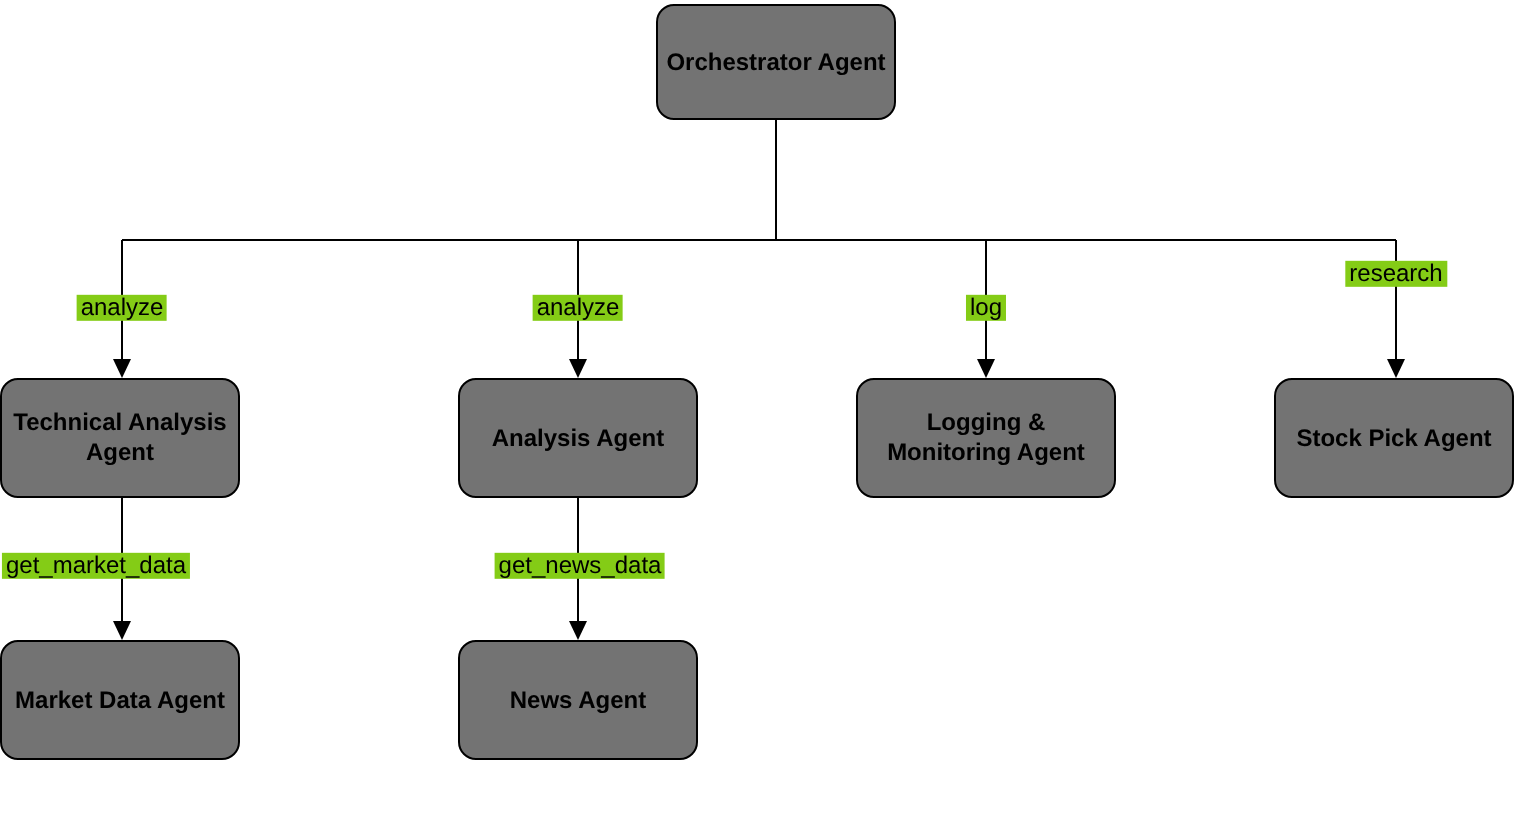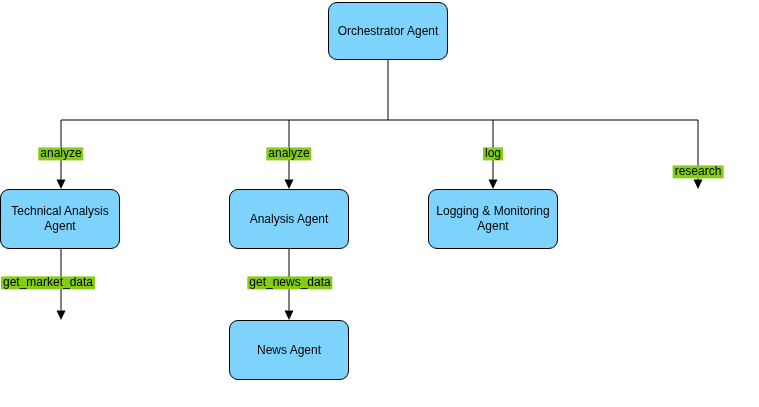--- a/index.html
+++ b/index.html
@@ -20,29 +20,30 @@
   .edges {
     position: absolute;
     left: 0;
     top: 0;
     width: 759px;
     height: 407px;
   }
   .node {
     position: absolute;
     box-sizing: border-box;
-    background: #7dd3fc;
+    background: #737373;
     border: 1px solid #000000;
     border-radius: 9px;
     display: flex;
     align-items: center;
     justify-content: center;
     text-align: center;
     padding: 2px 4px;
     line-height: 1.25;
+    font-weight: bold;
   }
   
   #n-orchestrator { left: 328px; top: 2px;   width: 120px; height: 58px; }
   #n-technical    { left: 0px;   top: 189px; width: 120px; height: 60px; text-align: center; }
   #n-sentiment    { left: 229px; top: 189px; width: 120px; height: 60px; }
   #n-logging      { left: 428px; top: 189px; width: 130px; height: 60px; }
   #n-stockpick    { left: 637px; top: 189px; width: 120px; height: 60px; }
   #n-marketdata   { left: 0px;   top: 320px; width: 120px; height: 60px; }
   #n-news         { left: 229px; top: 320px; width: 120px; height: 60px; }
 
@@ -50,21 +51,21 @@
     position: absolute;
     transform: translate(-50%, -50%);
     background: #84cc16;
     padding: 0 2px;
     white-space: nowrap;
     line-height: 1.1;
   }
   #l-analyze-1    { left: 61px;  top: 154px; }
   #l-analyze-2    { left: 289px; top: 154px; }
   #l-log          { left: 493px; top: 154px; }
-  #l-research     { left: 698px; top: 172px; }
+  #l-research     { left: 698px; top: 137px; }
   #l-market-data  { left: 48px;  top: 283px; }
   #l-news-data    { left: 290px; top: 283px; }
 </style>
 </head>
 <body>
 
 <div class="canvas">
 
   <svg class="edges" width="759" height="407" viewBox="0 0 759 407" xmlns="http://www.w3.org/2000/svg">
 
@@ -93,20 +94,26 @@
   </div>
   <div class="node" id="n-technical">
     <span>Technical Analysis Agent</span>
   </div>
   <div class="node" id="n-sentiment">
     <span>Analysis Agent</span>
   </div>
   <div class="node" id="n-logging">
     <span>Logging &amp; Monitoring Agent</span>
   </div>
+  <div class="node" id="n-stockpick">
+    <span>Stock Pick Agent</span>
+  </div>
+  <div class="node" id="n-marketdata">
+    <span>Market Data Agent</span>
+  </div>
   <div class="node" id="n-news">
     <span>News Agent</span>
   </div>
 
   <div class="edge-label" id="l-analyze-1">analyze</div>
   <div class="edge-label" id="l-analyze-2">analyze</div>
   <div class="edge-label" id="l-log">log</div>
   <div class="edge-label" id="l-research">research</div>
   <div class="edge-label" id="l-market-data">get_market_data</div>
   <div class="edge-label" id="l-news-data">get_news_data</div>

